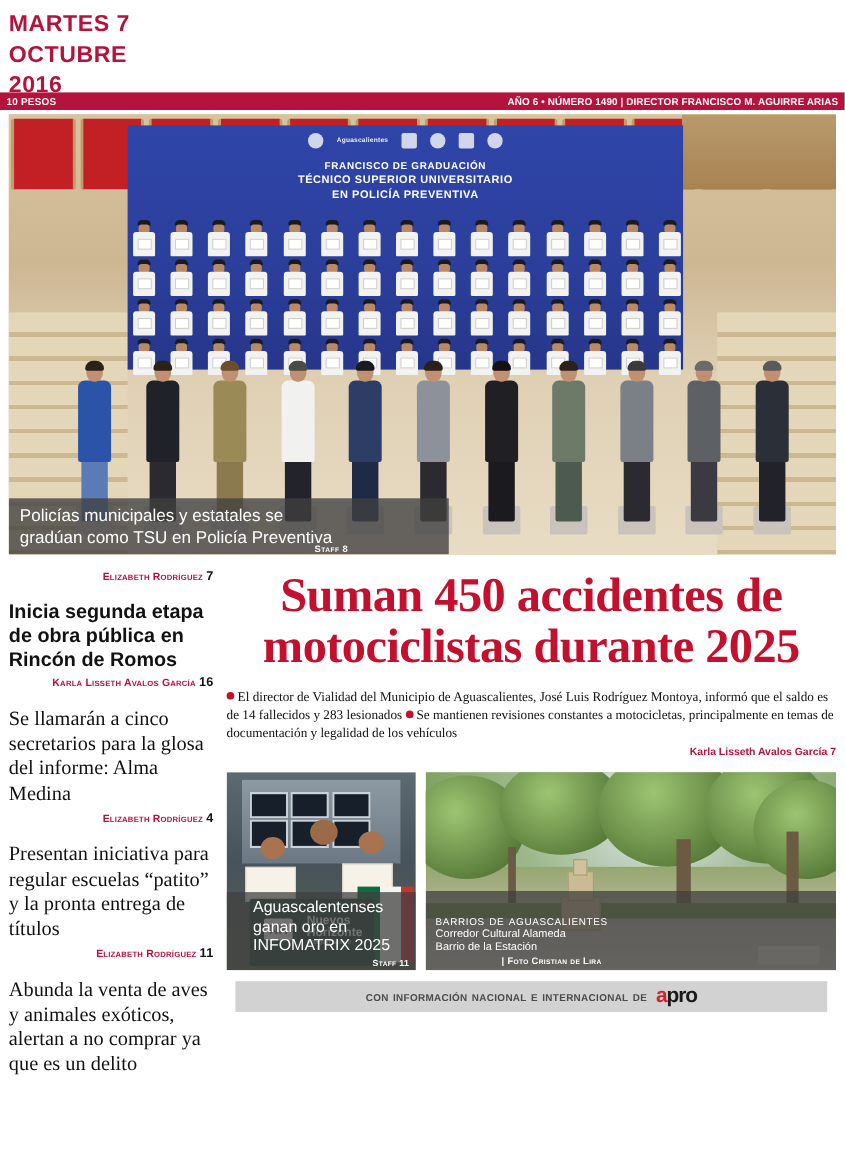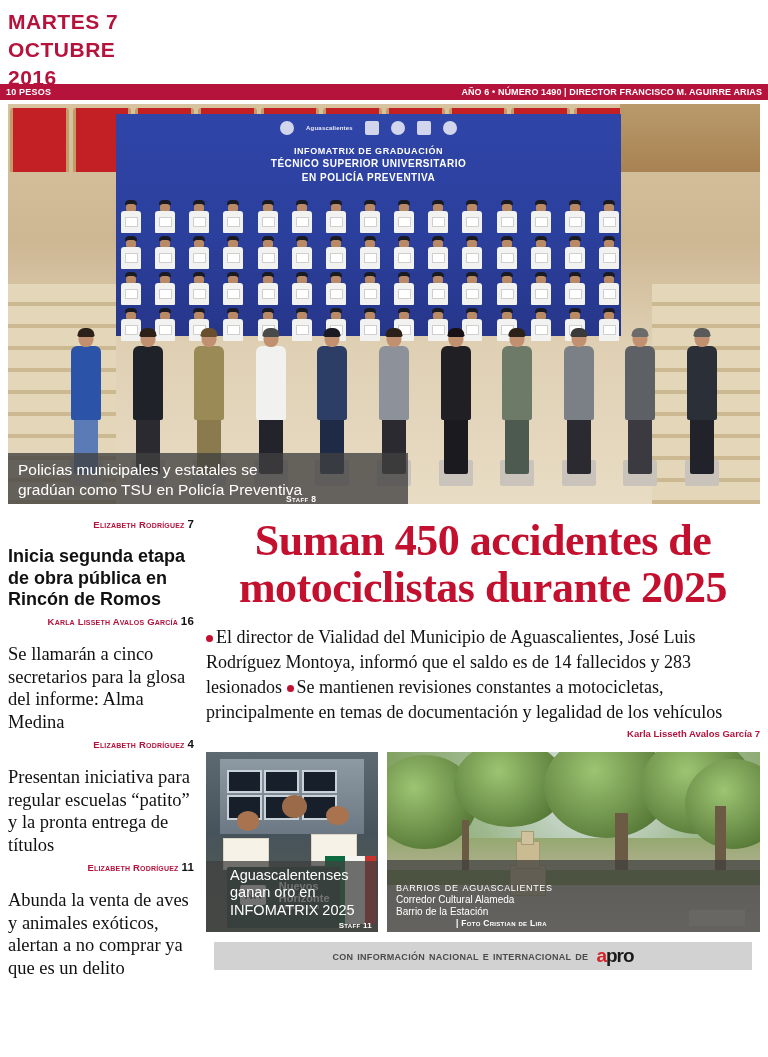--- a/index.html
+++ b/index.html
@@ -331,21 +331,21 @@
     font-weight: 700;
     color: #c2102e;
     font-size: 44px;
     line-height: 1.06;
     letter-spacing: -0.5px;
     text-align: center;
     margin: 4px 0 0 0;
   }
   .lede {
     font-family: "Liberation Serif", serif;
-    font-size: 18px;
+    font-size: 12px;
     line-height: 1.38;
     color: #111111;
     margin-top: 14px;
     text-align: left;
   }
   .bull {
     display: inline-block;
     width: 7px; height: 7px;
     border-radius: 50%;
     background: #c2102e;
@@ -549,21 +549,21 @@
   <div class="backdrop">
     <div class="backdrop-logos">
       <span class="bl-chip"></span>
       <span class="bl-word">Aguascalientes</span>
       <span class="bl-chip sq"></span>
       <span class="bl-chip"></span>
       <span class="bl-chip sq"></span>
       <span class="bl-chip"></span>
     </div>
     <div class="backdrop-title">
-      <div class="bt1">INFOMATRIX DE GRADUACIÓN</div>
+      <div class="bt1">FRANCISCO DE GRADUACIÓN</div>
       <div class="bt2">TÉCNICO SUPERIOR UNIVERSITARIO</div>
       <div class="bt3">EN POLICÍA PREVENTIVA</div>
     </div>
   </div>
 
   <div class="cadets">
     <div class="cadet-row">
       <div class="cadet">
           <i class="cap"></i>
           <i class="face"></i>

